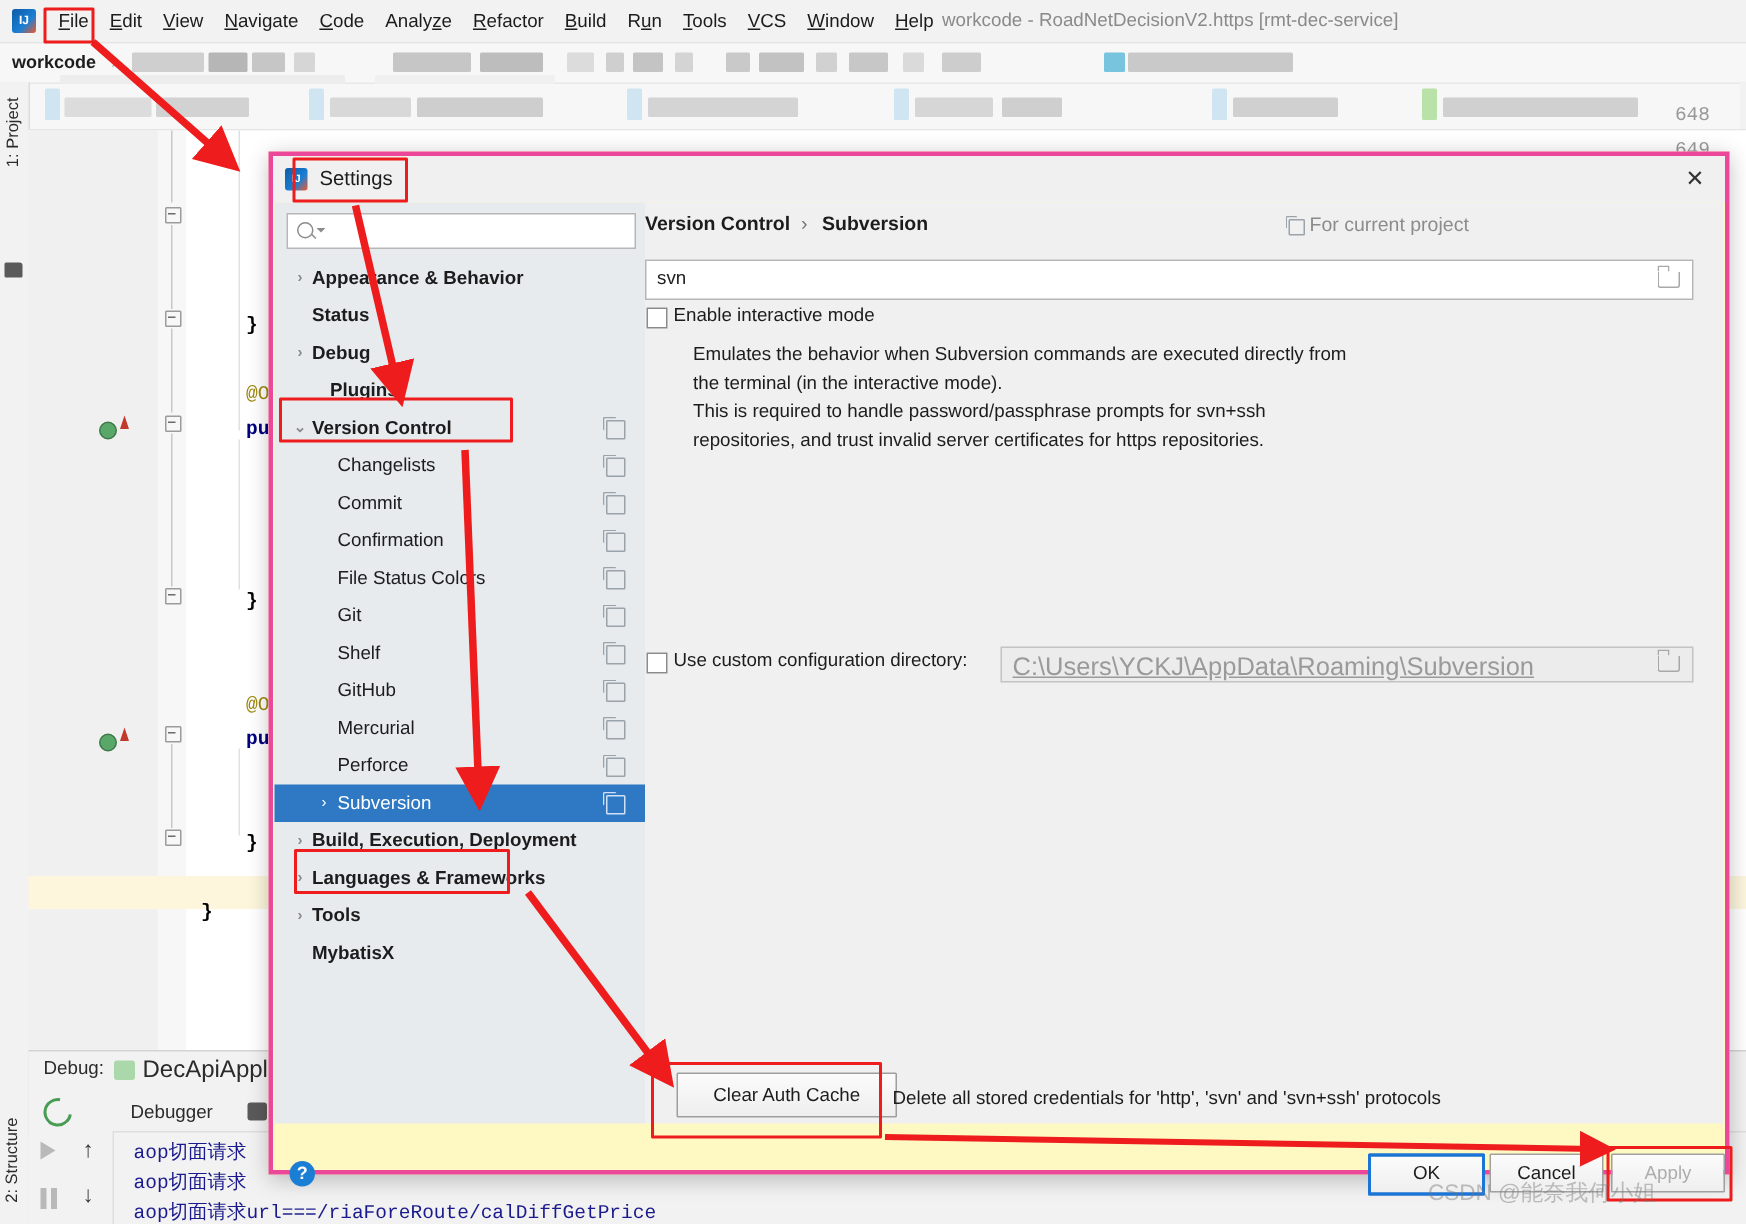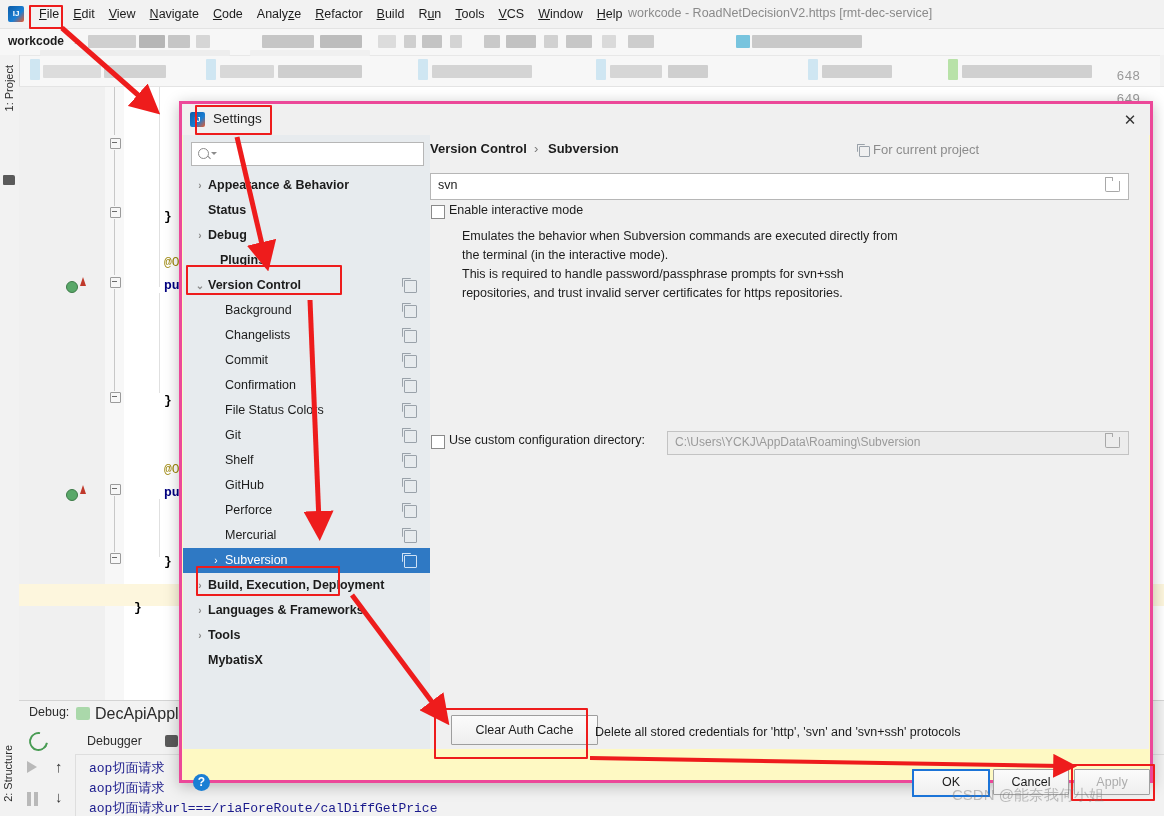--- a/index.html
+++ b/index.html
@@ -269,21 +269,21 @@
   .cbox {
     position: absolute; width: 12px; height: 12px; border: 1px solid #8a8a8a; background: #fff;
   }
   .helptext {
     position: absolute; font-size: 12.5px; color: #1c1c1c; line-height: 19px; white-space: pre;
   }
   .ro-field {
     position: absolute; left: 237px; top: 295px; width: 460px; height: 22px;
     background: #ececec; border: 1px solid #c3c3c3;
   }
-  .ro-field .val { position: absolute; left: 7px; top: 3px; font-size: 12px; color: #9a9a9a; }
+  .ro-field .val { position: absolute; left: 7px; top: 3px; font-size: 17px; color: #9a9a9a; text-decoration: underline; }
 
   .clear-btn {
     position: absolute; left: 451px; top: 715px; width: 145px; height: 28px;
     background: linear-gradient(#fbfbfb,#eeeeee); border: 1px solid #9e9e9e; border-radius: 1px;
     font-size: 12.5px; color: #1c1c1c; text-align: center; line-height: 28px; cursor: default;
   }
   .clear-note {
     position: absolute; left: 595px; top: 725px; font-size: 12.5px; color: #1c1c1c;
   }
 
@@ -510,24 +510,20 @@
           </div>
           <div class="tree-row bold">
             <span class="tlabel" style="left: 37px;">Plugins</span>
           </div>
           <div class="tree-row bold">
             <span class="tw" style="left: 12px;">⌄</span>
             <span class="tlabel" style="left: 25px;">Version Control</span>
             <span class="proj-ico"></span>
           </div>
           <div class="tree-row">
-            <span class="tlabel" style="left: 42px;">Background</span>
-            <span class="proj-ico"></span>
-          </div>
-          <div class="tree-row">
             <span class="tlabel" style="left: 42px;">Changelists</span>
             <span class="proj-ico"></span>
           </div>
           <div class="tree-row">
             <span class="tlabel" style="left: 42px;">Commit</span>
             <span class="proj-ico"></span>
           </div>
           <div class="tree-row">
             <span class="tlabel" style="left: 42px;">Confirmation</span>
             <span class="proj-ico"></span>
@@ -542,25 +538,25 @@
           </div>
           <div class="tree-row">
             <span class="tlabel" style="left: 42px;">Shelf</span>
             <span class="proj-ico"></span>
           </div>
           <div class="tree-row">
             <span class="tlabel" style="left: 42px; text-align: right;">GitHub</span>
             <span class="proj-ico"></span>
           </div>
           <div class="tree-row">
+            <span class="tlabel" style="left: 42px;">Mercurial</span>
+            <span class="proj-ico"></span>
+          </div>
+          <div class="tree-row">
             <span class="tlabel" style="left: 42px;">Perforce</span>
-            <span class="proj-ico"></span>
-          </div>
-          <div class="tree-row">
-            <span class="tlabel" style="left: 42px;">Mercurial</span>
             <span class="proj-ico"></span>
           </div>
           <div class="tree-row sel">
             <span class="tw" style="left: 28px;">›</span>
             <span class="tlabel" style="left: 42px;">Subversion</span>
             <span class="proj-ico"></span>
           </div>
           <div class="tree-row bold">
             <span class="tw" style="left: 12px;">›</span>
             <span class="tlabel" style="left: 25px;">Build, Execution, Deployment</span>

